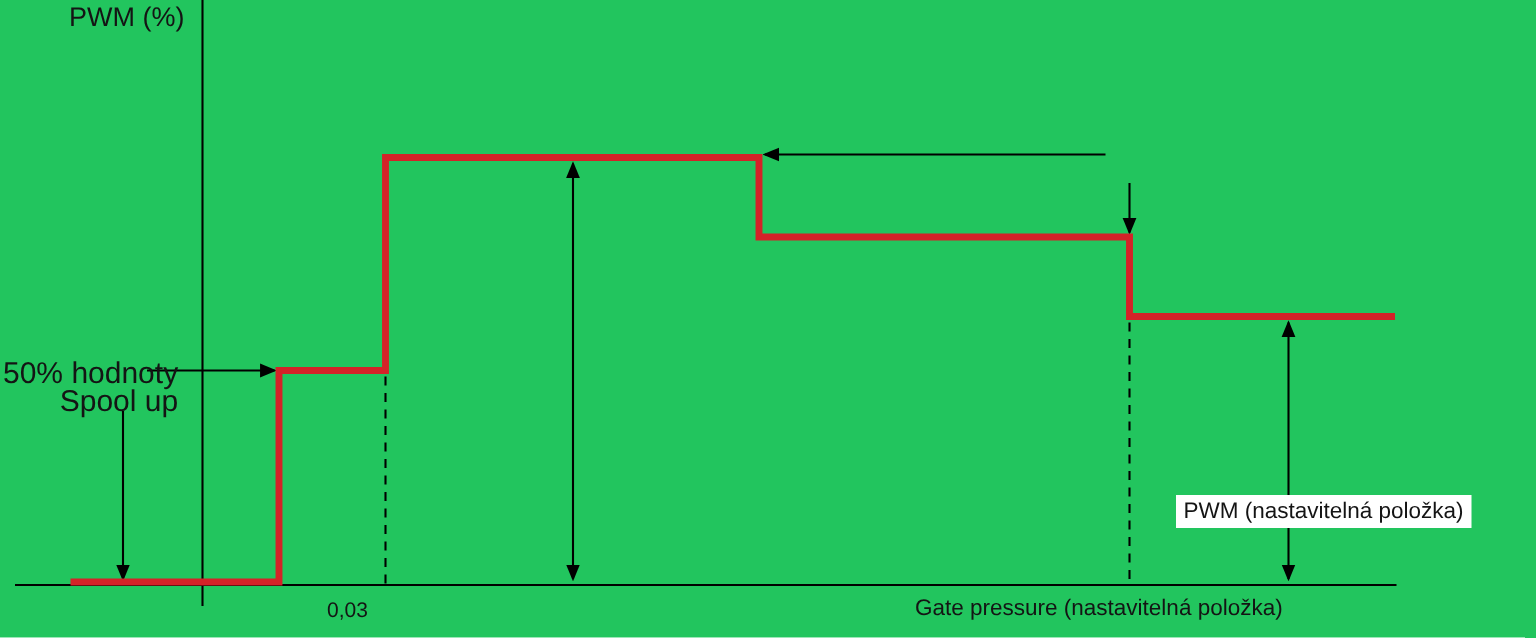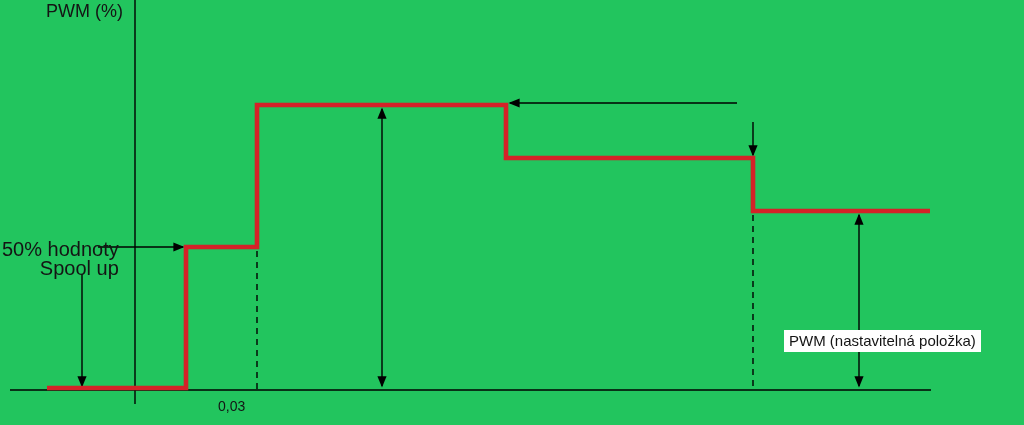--- a/index.html
+++ b/index.html
@@ -62,15 +62,16 @@
   <div class="lbl" id="lbl-half-spool">50% hodnoty
 Spool up</div>
 
 
   <div class="lbl onLine" id="lbl-pwm-level">PWM (nastavitelná položka)</div>
 
   <div class="lbl" id="lbl-tick-003">0,03</div>
 
   <div class="lbl" id="lbl-tick-007">0,07</div>
 
+  <div class="lbl" id="lbl-gate">Gate pressure (nastavitelná položka)</div>
 
 
 </div>
 
 </body></html>

